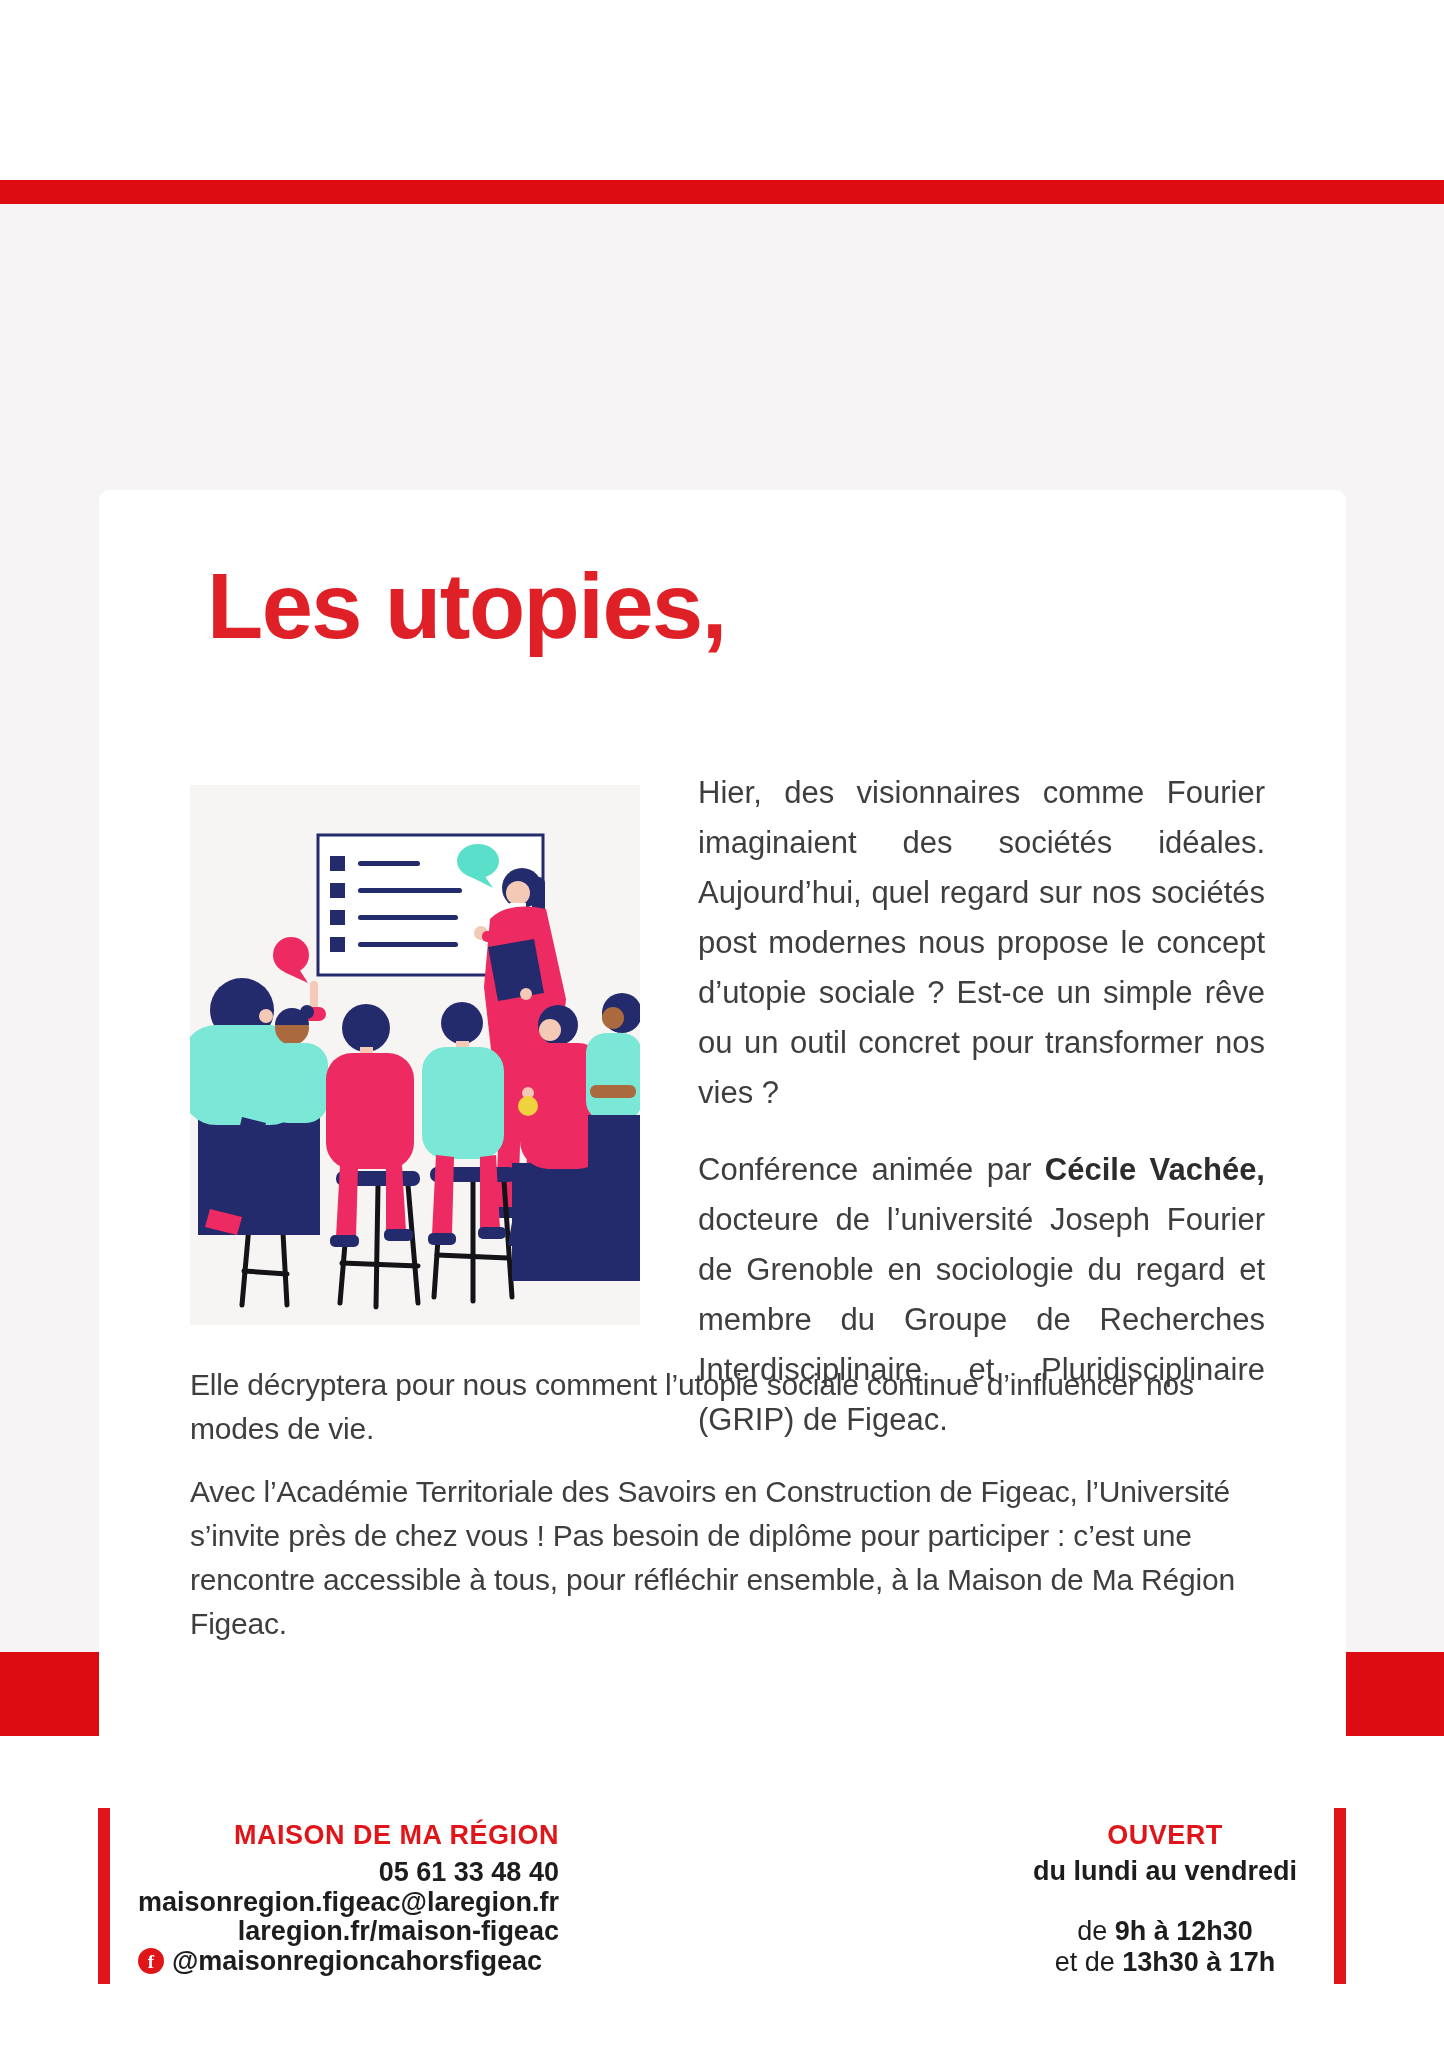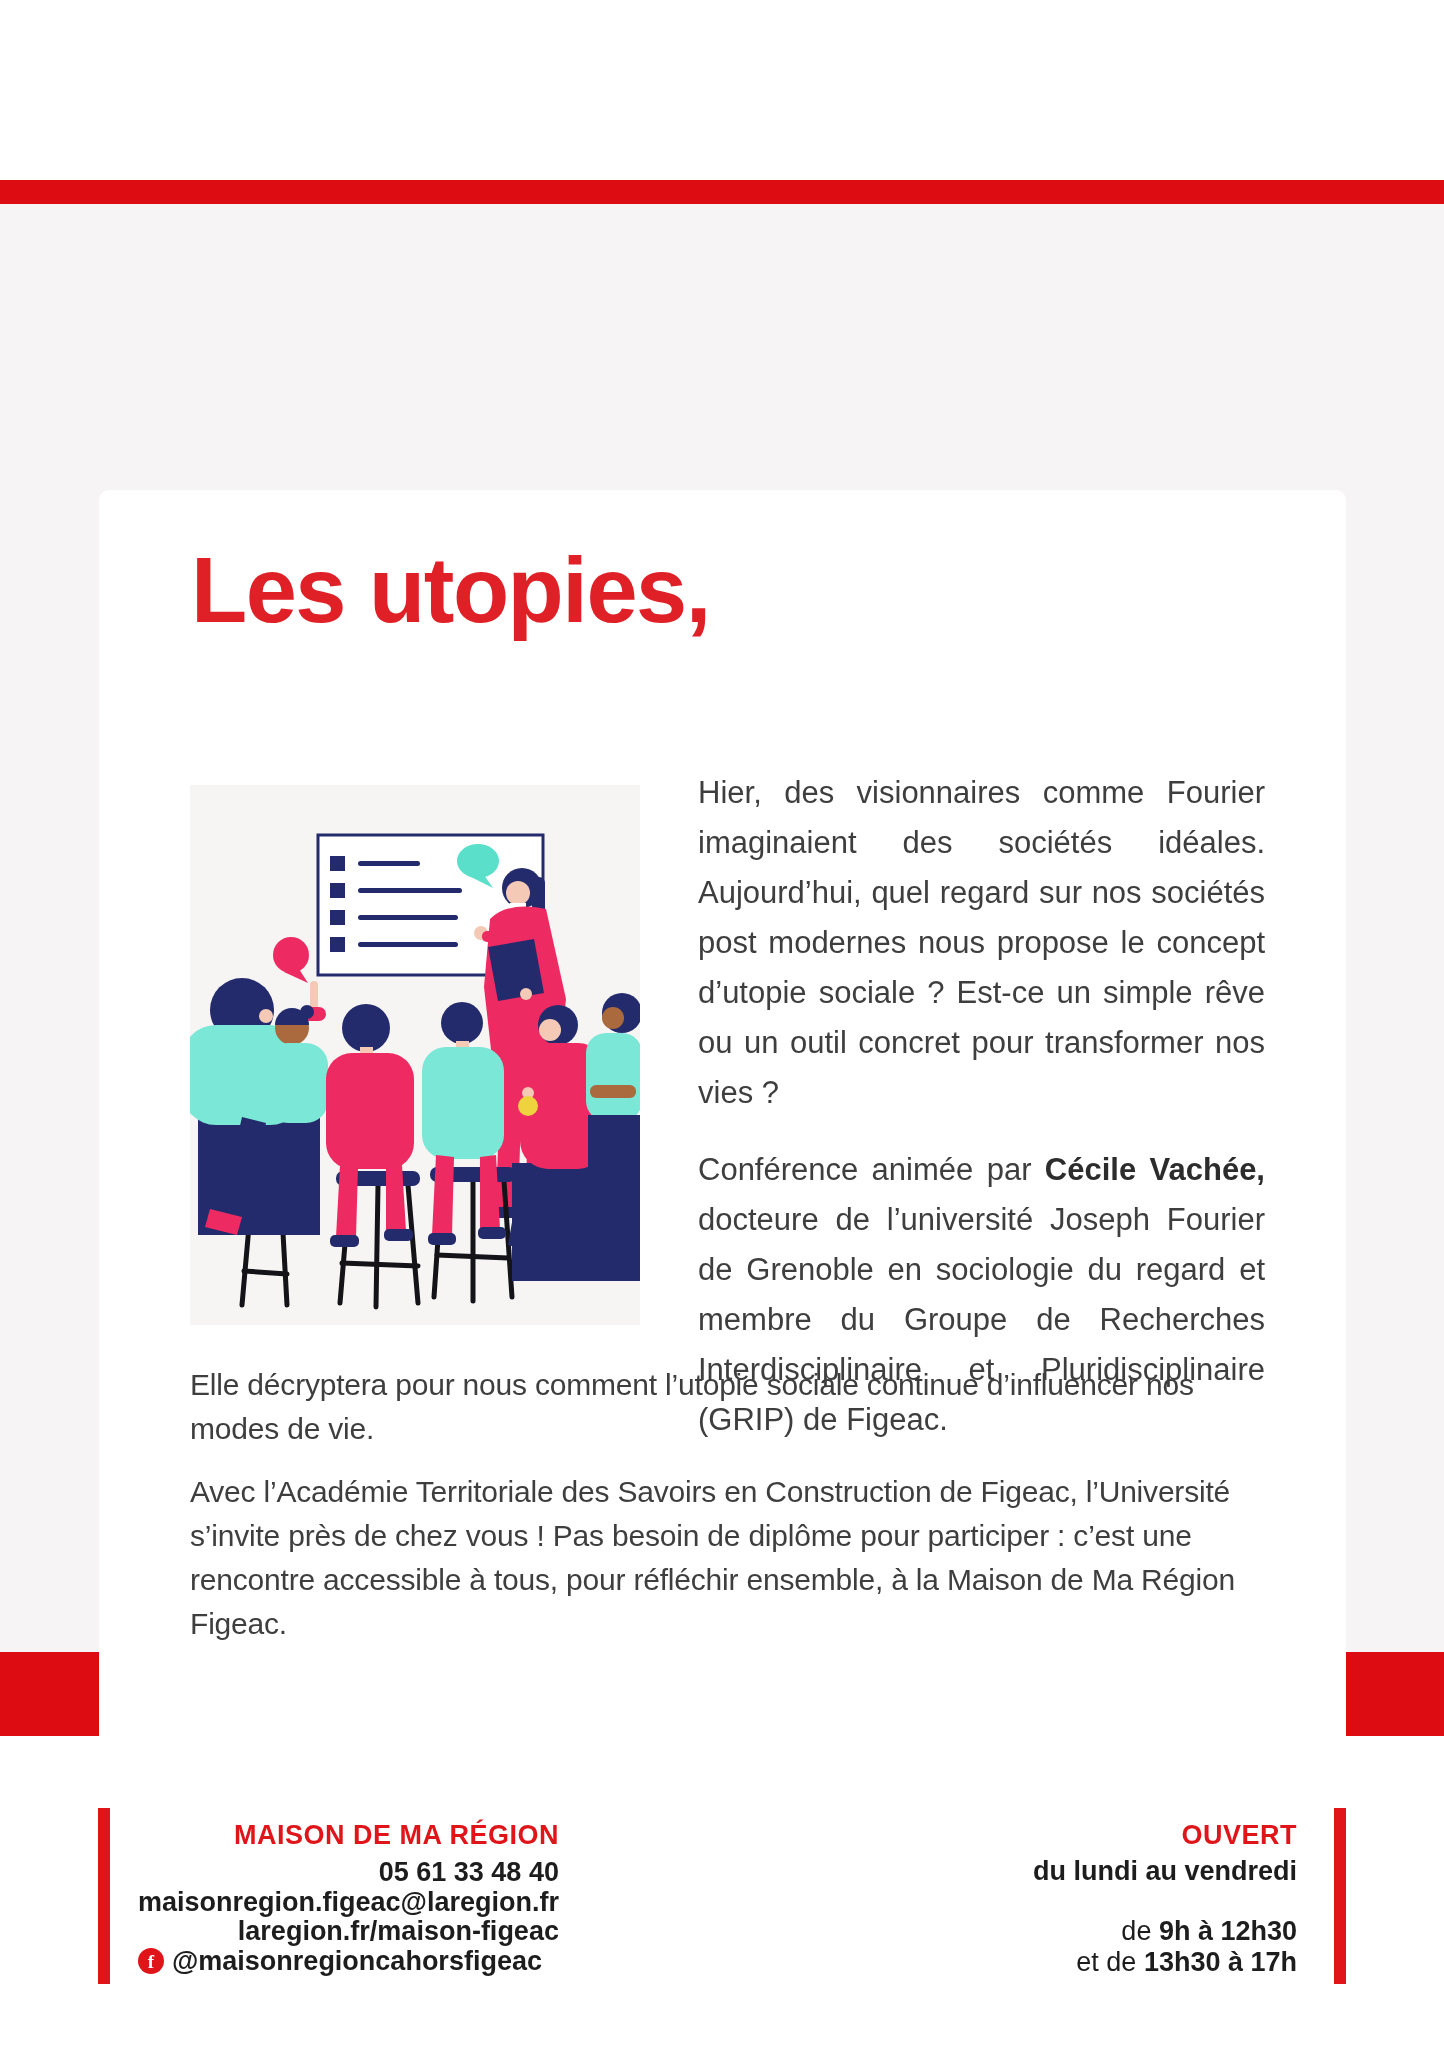--- a/index.html
+++ b/index.html
@@ -25,21 +25,21 @@
     background:#ffffff;font-family:"Liberation Sans",sans-serif;
   }
   .top-band{position:absolute;left:0;top:180px;width:1444px;height:24px;background:var(--band-red);}
   .bg-gray{position:absolute;left:0;top:204px;width:1444px;height:1448px;background:var(--bg-gray);}
   .bottom-band{position:absolute;left:0;top:1652px;width:1444px;height:84px;background:var(--band-red);}
   .card{
     position:absolute;left:99px;top:490px;width:1247px;height:1246px;
     background:#ffffff;border-radius:10px 10px 0 0;
   }
   .title{
-    position:absolute;left:92px;top:48px;margin:0;
+    position:absolute;left:92px;top:48px;margin:16px;
     font-size:92px;line-height:104px;font-weight:700;letter-spacing:-1.5px;
     color:var(--title-red);
   }
   .title span{display:block;}
   .illus-wrap{position:absolute;left:91px;top:295px;width:450px;height:540px;background:var(--illus-bg);}
   .col-text{position:absolute;left:591px;top:278px;width:575px;color:var(--body-text);}
   .col-text p{margin:0 0 27px 8px;font-size:31px;line-height:50px;text-align:justify;}
   .col-text .bold{font-weight:700;color:#2c2c2c;}
   .wide-p{position:absolute;left:91px;width:1078px;margin:0;font-size:30px;line-height:44px;color:var(--body-text);letter-spacing:-0.2px;}
   .wide-p.p3{top:873px;}
@@ -49,21 +49,21 @@
   .v-bar.right{left:1334px;}
   .footer-left{position:absolute;left:138px;top:1820px;color:var(--footer-text);text-align:right;}
   .footer-left .org{font-size:27px;font-weight:700;color:var(--accent-red);letter-spacing:0.5px;margin-bottom:7px;}
   .footer-left .row{font-size:27px;font-weight:700;line-height:29.5px;}
   .fb-row{display:flex;align-items:center;gap:8px;}
   .fb-badge{
     display:inline-flex;align-items:center;justify-content:center;
     width:26px;height:26px;border-radius:50%;background:var(--accent-red);
     color:#fff;font-weight:700;font-size:19px;font-family:"Liberation Serif",serif;
   }
-  .footer-right{position:absolute;right:147px;top:1820px;text-align:right;color:var(--footer-text);}
+  .footer-right{position:absolute;right:147px;top:1820px;text-align:center;color:var(--footer-text);}
   .footer-right .open-label{font-size:27px;font-weight:700;color:var(--accent-red);letter-spacing:0.5px;margin-bottom:5px;}
   .footer-right .days{font-size:27px;font-weight:700;line-height:30px;margin-bottom:30px;}
   .footer-right .hours{font-size:27px;line-height:31px;}
   .footer-right .hours .hv{font-weight:700;}
   
   .f-navy{fill:var(--navy);} .f-pink{fill:var(--pink);} .f-teal{fill:var(--teal);}
   .f-bteal{fill:var(--bubble-teal);} .f-skin{fill:var(--skin);} .f-skind{fill:var(--skin-dark);}
   .f-white{fill:#ffffff;} .f-yellow{fill:var(--yellow);}
   .stool{stroke:var(--stool-black);stroke-width:5;stroke-linecap:round;}
 </style>

